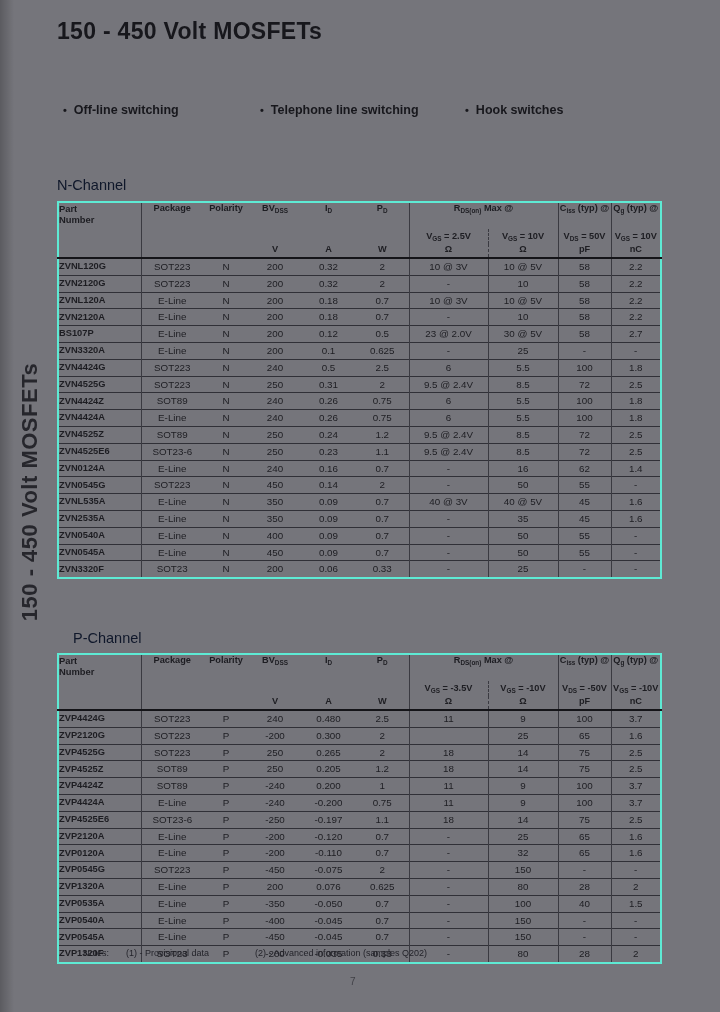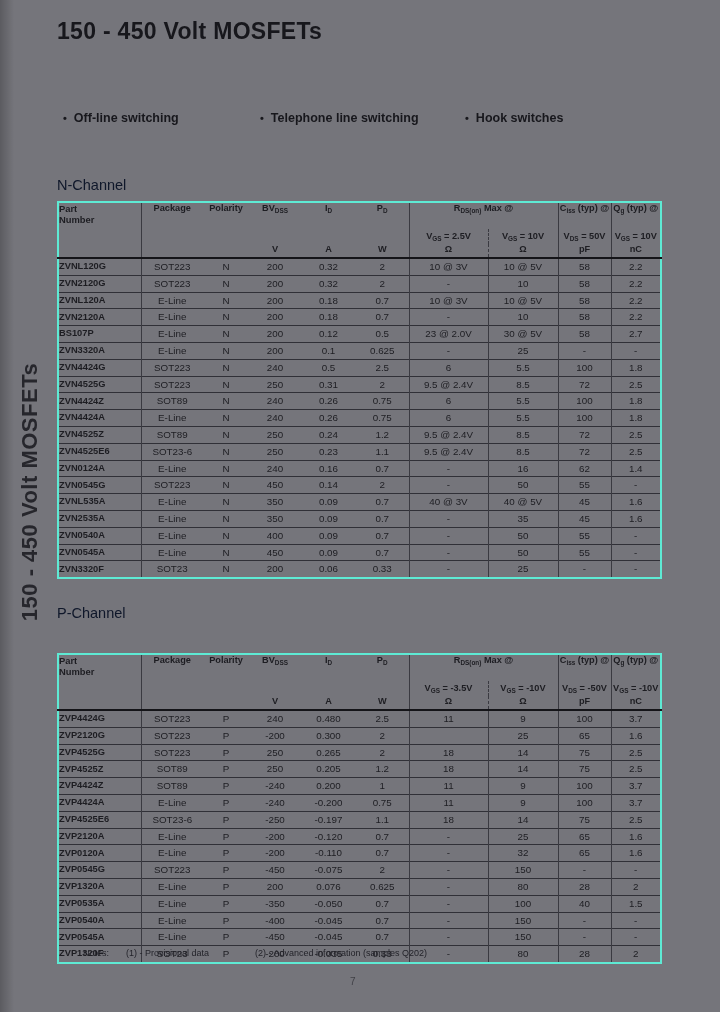--- a/index.html
+++ b/index.html
@@ -5,25 +5,25 @@
   html,body{margin:0;padding:0;background:#6d6d73;}
   .sheet{position:relative;width:720px;height:1012px;background:#75757b;overflow:hidden;
          font-family:"Liberation Sans",sans-serif;color:#1b1b20;}
   .edge-shade{position:absolute;left:0;top:0;width:14px;height:100%;
               background:linear-gradient(to right,rgba(0,0,0,0.22),rgba(0,0,0,0));pointer-events:none;}
   .sidebar-title{position:absolute;left:-135px;top:479px;width:330px;text-align:center;
                  transform:rotate(-90deg);font-size:22px;font-weight:bold;color:#26262c;letter-spacing:0.5px;}
   .page-title{position:absolute;left:57px;top:18px;font-size:23px;font-weight:bold;letter-spacing:0.3px;color:#17171c;}
   .intro{position:absolute;left:57px;top:62px;font-size:12.5px;line-height:1.28;color:#202024;}
   .bullets{position:absolute;left:57px;top:99px;width:620px;height:18px;font-size:12.5px;font-weight:bold;color:#17171c;}
-  .bullet-item{position:absolute;top:12px;white-space:nowrap;}
+  .bullet-item{position:absolute;top:4px;white-space:nowrap;}
   .bullet-item::before{content:"•";margin-right:7px;font-size:11px;}
   .b0{left:6px;} .b1{left:203px;} .b2{left:408px;}
   .section-title{position:absolute;left:57px;font-size:14.5px;font-weight:normal;color:#0f172a;}
-  .st-n{top:177px;} .st-p{top:605px;}
+  .st-n{top:177px;} .st-p{top:630px;margin-left:16px;}
   table.spec{position:absolute;left:57px;border-collapse:collapse;table-layout:fixed;width:604px;
              border:2px solid #5eead4;}
   .tbl-n{top:201px;} .tbl-p{top:653px;}
   table.spec th,table.spec td{padding:0;font-family:"Liberation Sans",sans-serif;color:#1d1d22;overflow:hidden;white-space:nowrap;}
   thead{border-bottom:2px solid #141418;}
   th{font-size:9.2px;font-weight:bold;text-align:center;}
   th sub,.sb{font-size:6.4px;vertical-align:-2px;}
   th.pn{text-align:left;vertical-align:top;padding:3px 0 0 4px;line-height:1.2;font-size:9.4px;
         border-right:1px solid #3a3a41;}
   th.h1{height:26px;vertical-align:top;padding-top:3px;}

